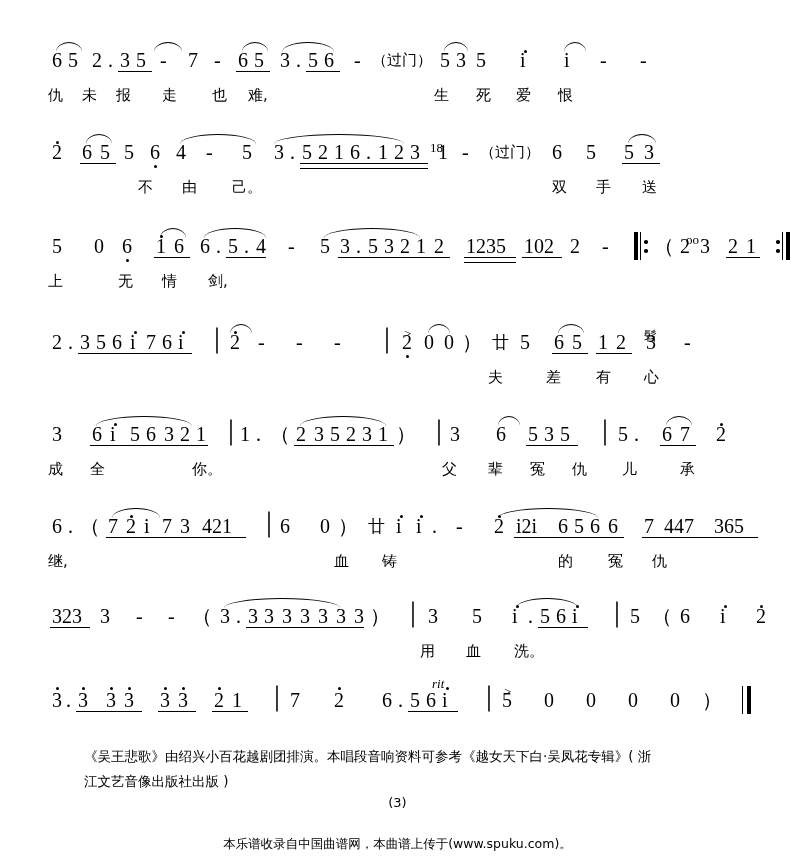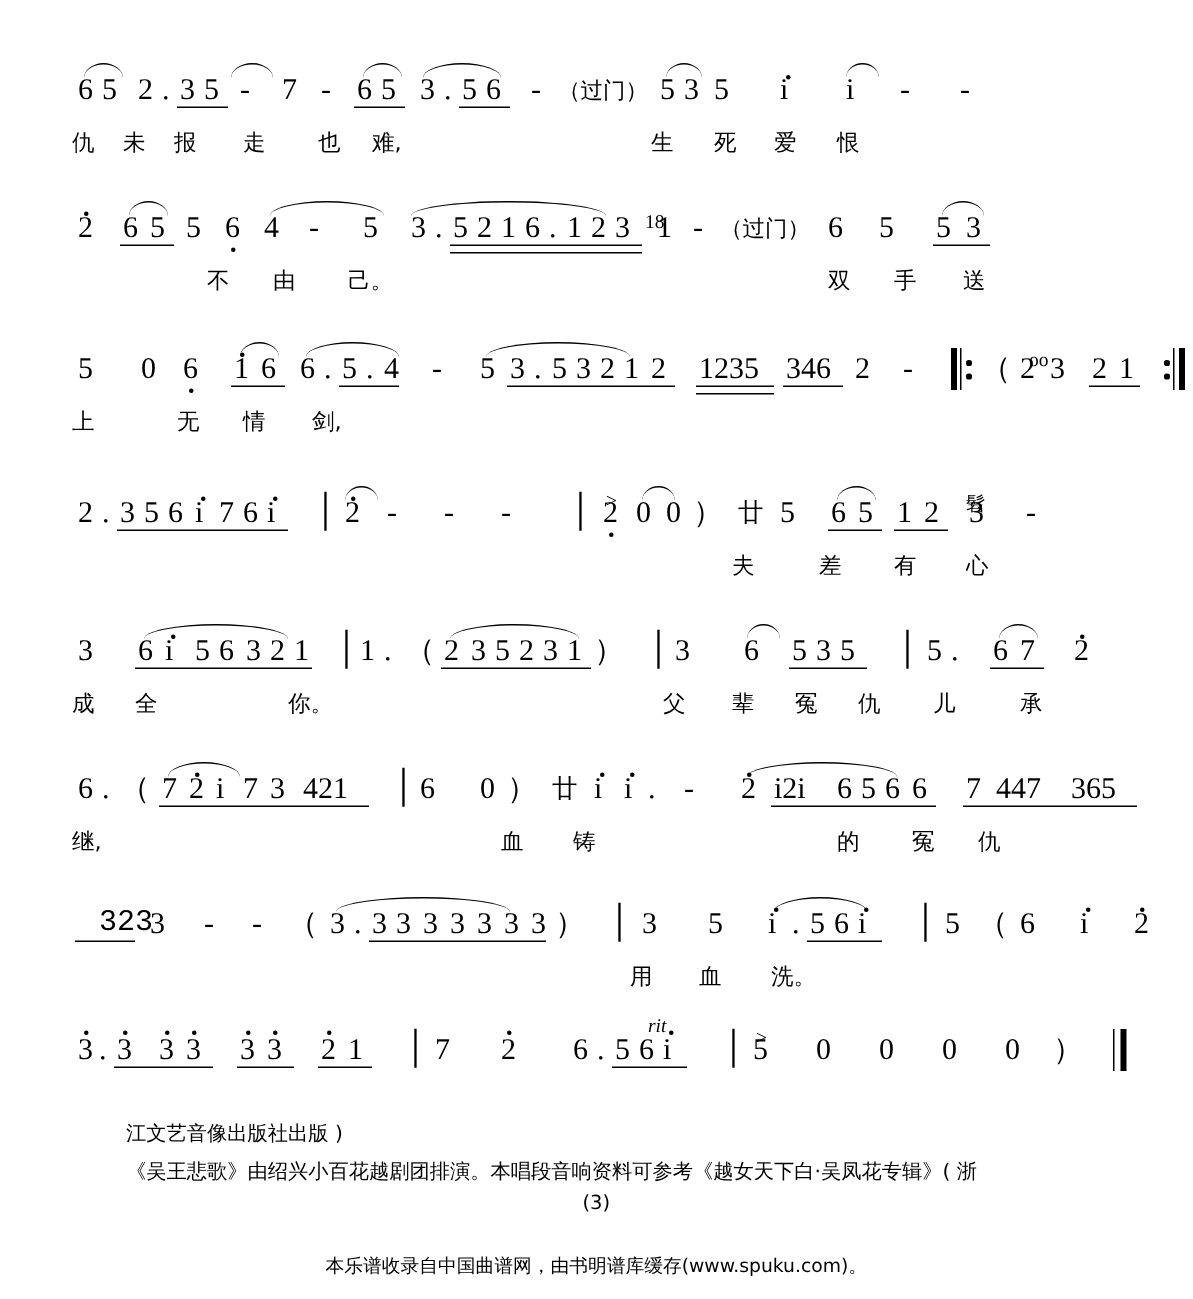--- a/index.html
+++ b/index.html
@@ -282,21 +282,21 @@
       <span class="n" style="left:304px;">.</span>
       <span class="n" style="left:316px;">5</span>
       <span class="n" style="left:332px;">3</span>
       <span class="n" style="left:348px;">2</span>
       <span class="n" style="left:364px;">1</span>
       <span class="n" style="left:382px;">2</span>
       <span class="beam" style="left:286px; top:31px; width:112px;"></span>
       <span class="n" style="left:414px;">1235</span>
       <span class="beam" style="left:412px; top:31px; width:52px;"></span>
       <span class="beam" style="left:412px; top:36px; width:52px;"></span>
-      <span class="n" style="left:472px;">346</span>
+      <span class="n" style="left:472px;">102</span>
       <span class="beam" style="left:470px; top:31px; width:40px;"></span>
       <span class="n" style="left:518px;">2</span>
       <span class="n" style="left:550px;">-</span>
       <span class="repeat" style="left:582px; width:14px;">
         <span class="thick" style="left:0;"></span>
         <span class="thin" style="left:6px;"></span>
         <span class="rdots" style="left:10px; top:8px;"></span>
         <span class="rdots" style="left:10px; top:17px;"></span>
       </span>
       <span class="n" style="left:602px;">（</span>
@@ -472,21 +472,21 @@
       <span class="w" style="left:282px;">血</span>
       <span class="w" style="left:330px;">铸</span>
       <span class="w" style="left:506px;">的</span>
       <span class="w" style="left:556px;">冤</span>
       <span class="w" style="left:600px;">仇</span>
     </div>
   </div>
 
   <div class="system" style="top:596px;">
     <div class="notes">
-      <span class="n" style="left:14px;font-family:Liberation Mono, monospace;">323</span>
+      <span class="n" style="left:0px;">323</span>
       <span class="beam" style="left:-2px; top:31px; width:40px;"></span>
       <span class="n" style="left:48px;">3</span>
       <span class="n" style="left:84px;">-</span>
       <span class="n" style="left:116px;">-</span>
       <span class="n" style="left:140px;">（</span>
       <span class="slur" style="left:172px; width:116px;"></span>
       <span class="n" style="left:168px;">3</span>
       <span class="n" style="left:184px;">.</span>
       <span class="n" style="left:196px;">3</span>
       <span class="n" style="left:212px;">3</span>
@@ -567,22 +567,22 @@
       <span class="n" style="left:618px;">0</span>
       <span class="n" style="left:650px;">）</span>
       <span class="repeat" style="left:690px; width:14px;">
         <span class="thin" style="left:0px;"></span>
         <span class="thick" style="left:5px;"></span>
       </span>
     </div>
   </div>
 
   <div class="footnote">
+    <div>《吴王悲歌》由绍兴小百花越剧团排演。本唱段音响资料可参考《越女天下白·吴凤花专辑》( 浙</div>
     <div>江文艺音像出版社出版 )</div>
-    <div>《吴王悲歌》由绍兴小百花越剧团排演。本唱段音响资料可参考《越女天下白·吴凤花专辑》( 浙</div>
   </div>
 
   <div class="pagenum">(3)</div>
 
 
-  <div class="bottomline">本乐谱收录自中国曲谱网，由书明谱库缓存(www.spuku.com)。</div>
+  <div class="bottomline">本乐谱收录自中国曲谱网，本曲谱上传于(www.spuku.com)。</div>
 
 </div>
 
 </body></html>

